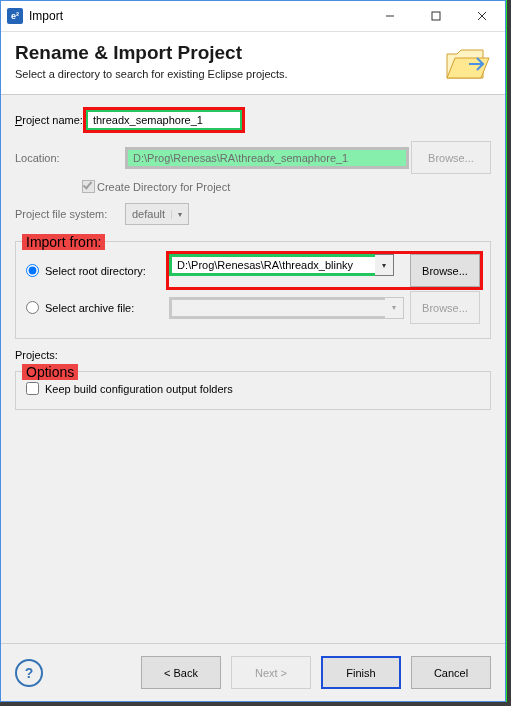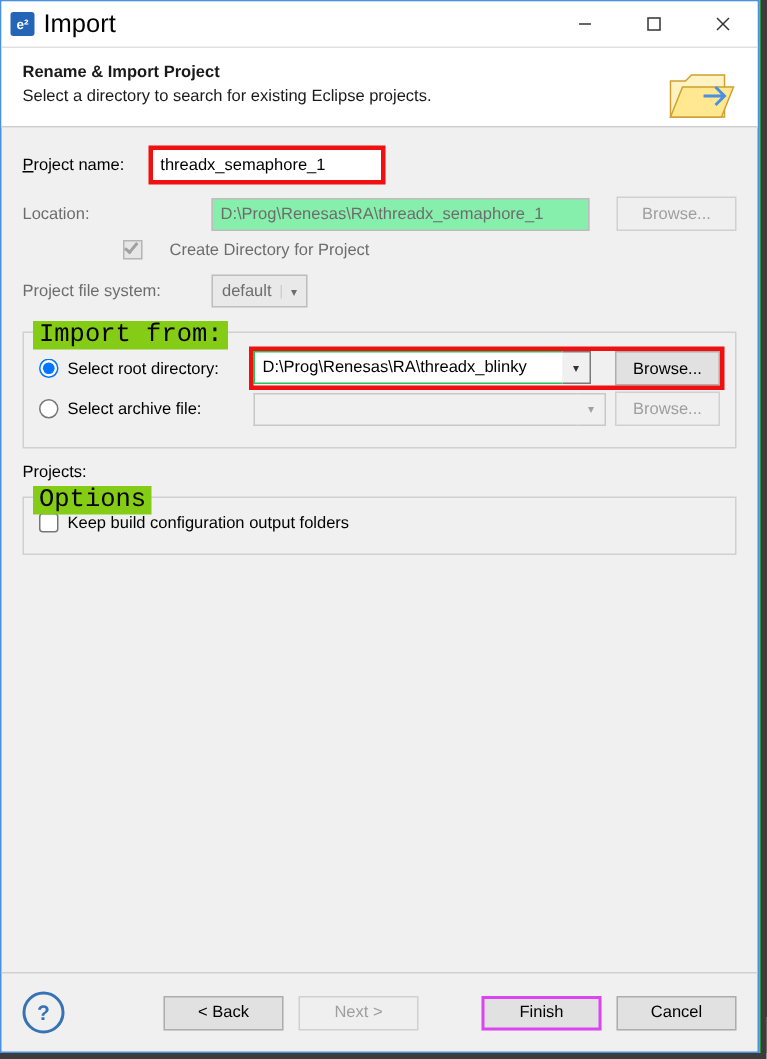--- a/index.html
+++ b/index.html
@@ -36,21 +36,21 @@
     border-radius: 2px;
     display: flex;
     align-items: center;
     justify-content: center;
     color: #fff;
     font-size: 9px;
     font-weight: bold;
   }
   .titlebar .title {
     flex: 0 0 auto;
-    font-size: 17px;
+    font-size: 12px;
   }
   .titlebar .spacer { flex: 1; }
   .titlebar .win-btn {
     width: 46px;
     height: 30px;
     display: flex;
     align-items: center;
     justify-content: center;
     color: #333;
     font-size: 10px;
@@ -59,21 +59,21 @@
 
   
   .header-pane {
     background: #ffffff;
     border-bottom: 1px solid #ccc;
     padding: 10px 14px 14px 14px;
     display: flex;
     position: relative;
   }
   .header-text h1 {
-    font-size: 11px;
+    font-size: 19px;
     font-weight: bold;
     margin: 0 0 4px 0;
     color: #1a1a1a;
   }
   .header-text p {
     margin: 0;
     font-size: 11px;
     color: #1a1a1a;
   }
   .header-icon {
@@ -89,30 +89,30 @@
     flex: 1;
     padding: 14px;
     display: flex;
     flex-direction: column;
     overflow: hidden;
   }
   .row {
     display: flex;
     align-items: center;
     margin-bottom: 10px;
-    gap: 18px;
+    gap: 2px;
   }
   .field-label {
     font-size: 11px;
   }
   .underline-p { text-decoration: underline; }
   input[type="text"].text-input, .combo-input {
     height: 22px;
     box-sizing: border-box;
-    border: 1px solid #22c55e;
+    border: 3px solid #22c55e;
     background: #ffffff;
     font-family: inherit;
     font-size: 11px;
     padding: 0 5px;
   }
   input[type="text"].text-input:disabled {
     background: #86efac;
     color: #6d6d6d;
     border-color: #bdbdbd;
   }
@@ -172,24 +172,23 @@
   .groupbox {
     border: 1px solid #d0d0d0;
     margin-top: 6px;
     padding: 8px 10px 10px 10px;
     position: relative;
   }
   .groupbox > .legend {
     position: absolute;
     top: -8px;
     left: 6px;
-    background: #84cc16;
+    background: #ef4444;
     padding: 0 4px;
-    font-size: 17px;
-    font-family: Liberation Mono, monospace;
+    font-size: 14px;
   }
   .radio-row {
     display: flex;
     align-items: center;
     gap: 6px;
     margin: 4px 0;
   }
   input[type="radio"] { margin: 0; width: 13px; height: 13px; }
   .combo {
     display: flex;
@@ -208,40 +207,39 @@
     background: #f0f0f0;
     display: flex;
     align-items: center;
     justify-content: center;
     font-size: 8px;
     color: #333;
   }
   .combo.disabled .combo-input { background:#f0f0f0; border-color:#c8c8c8; color:#6d6d6d;}
   .combo.disabled .combo-arrow { border-color:#c8c8c8; color:#a0a0a0;}
   .btn {
-    height: 23px;
+    height: 33px;
     min-width: 80px;
     box-sizing: border-box;
     border: 1px solid #adadad;
     background: #e1e1e1;
     font-family: inherit;
     font-size: 11px;
     padding: 0 0;
     display: inline-flex;
     align-items: center;
     justify-content: center;
   }
   .btn:disabled {
     color: #9e9e9e;
     background: #efefef;
     border-color: #d0d0d0;
   }
   .btn.default-btn {
-    border: 2px solid #d946ef;
-    margin-left: 32px;
+    border: 2px solid #1d4ed8;
   }
   .hl-block {
     outline: 3px solid #f01010;
     outline-offset: 0;
   }
 
   .projects-label { font-size: 11px; margin-top: 10px; }
   .projects-list {
     flex: 1;
     border: 1px solid #7a7a7a;

